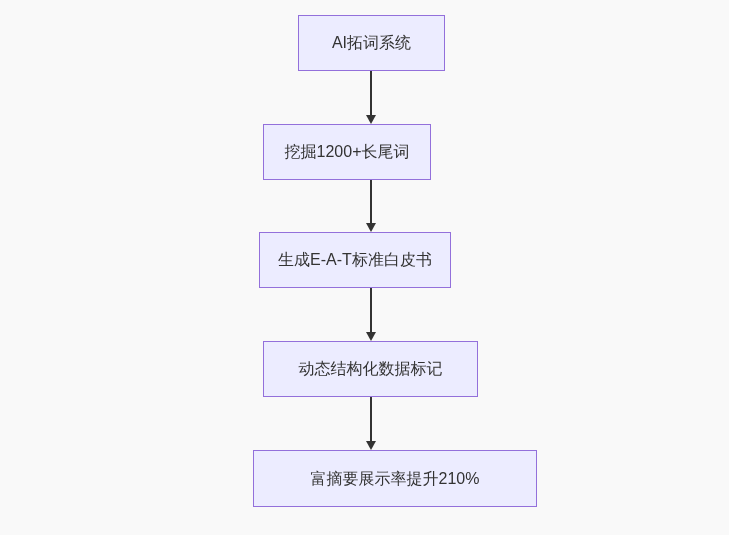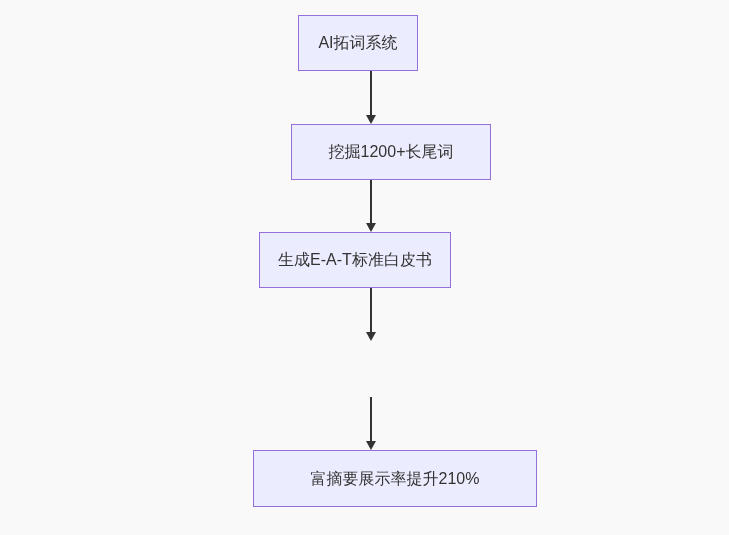--- a/index.html
+++ b/index.html
@@ -22,22 +22,22 @@
     align-items: center;
     justify-content: center;
     background: #ECECFF;
     border: 1px solid #9370DB;
     color: #333333;
     font-size: 16px;
     line-height: 1.2;
     text-align: center;
     white-space: nowrap;
   }
-  #node-0 { left: 298px; top: 15px;  width: 120px; height: 56px; }
-  #node-1 { left: 291px; top: 124px; width: 200px; height: 56px; }
+  #node-0 { left: 298px; top: 15px;  width: 147px; height: 56px; }
+  #node-1 { left: 263px; top: 124px; width: 168px; height: 56px; }
   #node-2 { left: 259px; top: 232px; width: 192px; height: 56px; }
   #node-3 { left: 263px; top: 341px; width: 215px; height: 56px; }
   #node-4 { left: 253px; top: 450px; width: 284px; height: 57px; }
 
   .edge {
     position: absolute;
     left: 364px;
     width: 14px;
   }
   #edge-0 { top: 71px;  height: 53px; }
@@ -91,20 +91,23 @@
 
   <div class="node" id="node-2">
     <span>生成E-A-T标准白皮书</span>
   </div>
 
   <div class="edge" id="edge-2">
     <div class="edge-line"></div>
     <div class="edge-head"></div>
   </div>
 
+  <div class="node" id="node-3">
+    <span>动态结构化数据标记</span>
+  </div>
 
   <div class="edge" id="edge-3">
     <div class="edge-line"></div>
     <div class="edge-head"></div>
   </div>
 
   <div class="node" id="node-4">
     <span>富摘要展示率提升210%</span>
   </div>
 

